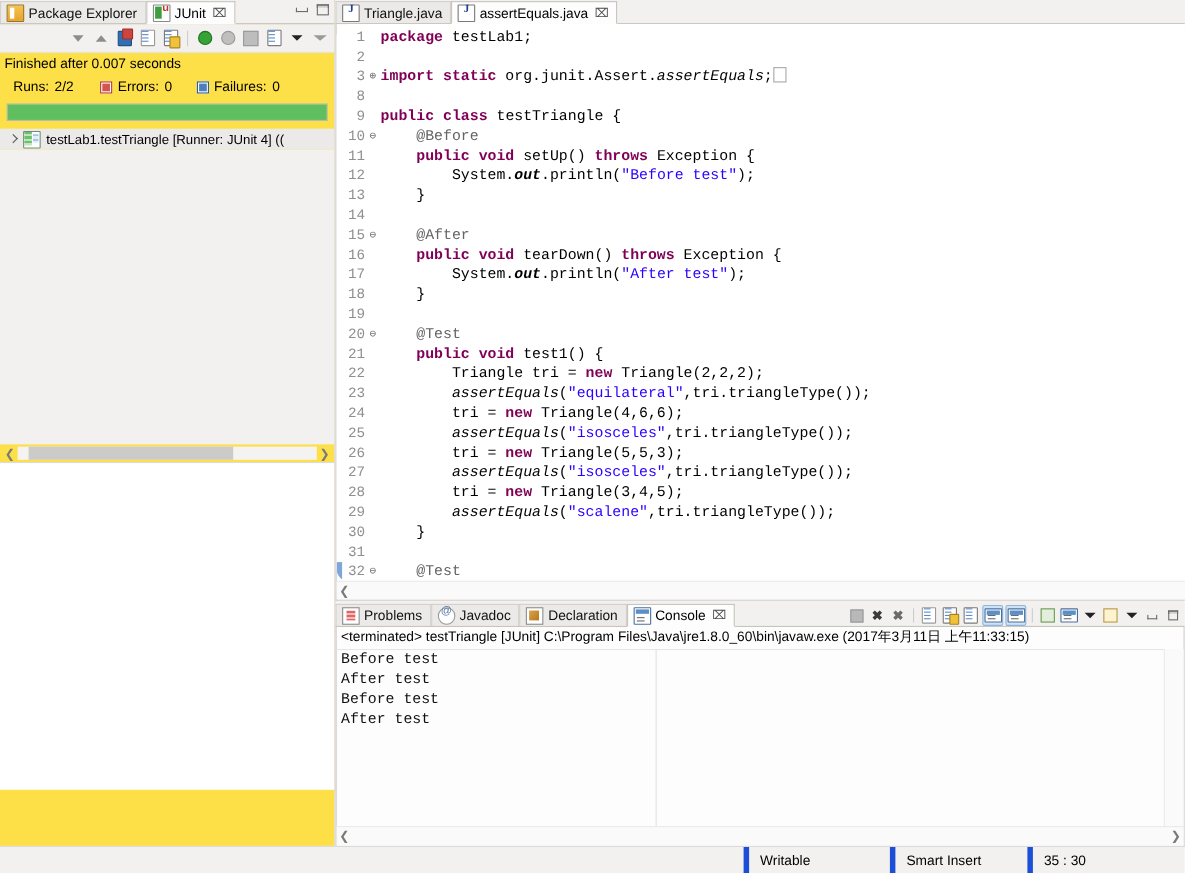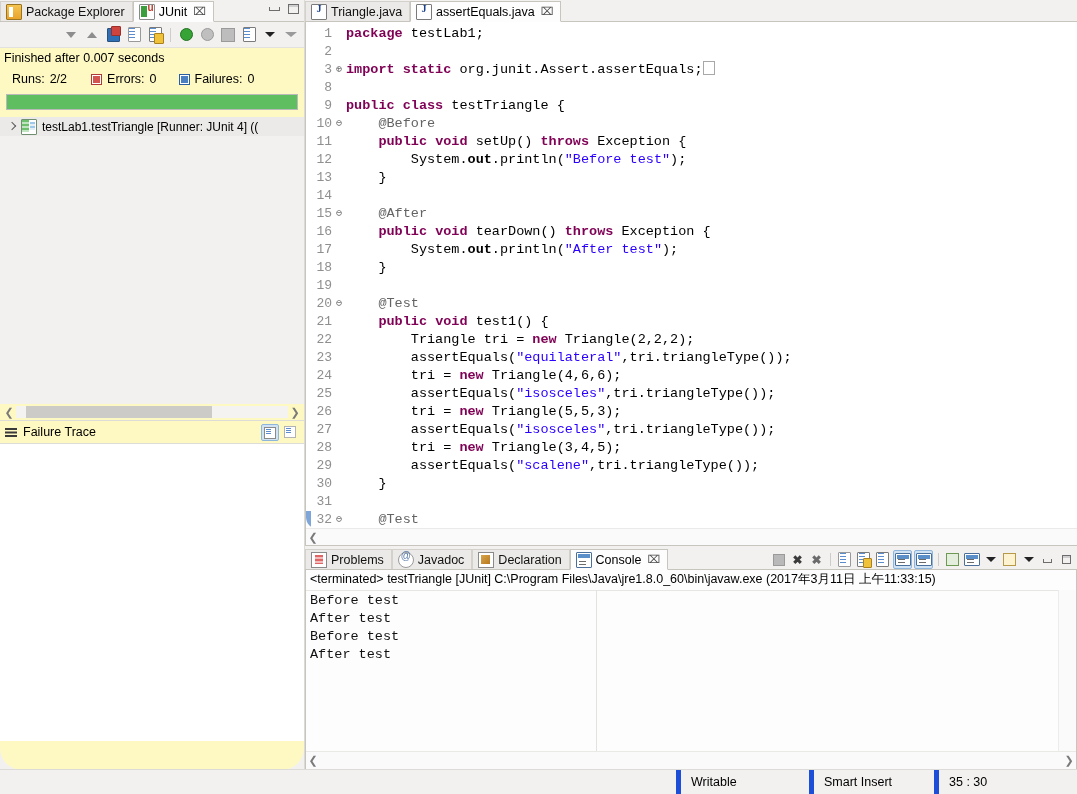--- a/index.html
+++ b/index.html
@@ -45,21 +45,21 @@
      font-size:10px;color:#5a7aa8;}
   .ic-decl{background:#fff;border:1px solid #8a8a8a;}
   .ic-decl:after{content:"";position:absolute;left:2px;top:2px;width:9px;height:9px;
      background:linear-gradient(135deg,#d8a44a,#b8781f);}
   .ic-console{background:#fff;border:1px solid #4b6f9b;border-radius:1px;}
   .ic-console:before{content:"";position:absolute;left:1px;top:1px;right:1px;height:4px;background:#5b8fc9;}
   .ic-console:after{content:"";position:absolute;left:2px;bottom:2px;width:7px;height:1px;background:#6b6b6b;
      box-shadow:0 -3px 0 #6b6b6b;}
 
   
-  .leftpane{position:absolute;left:0;top:0;width:304px;height:770px;background:#fef9c3;box-sizing:border-box;border-radius:22px;}
+  .leftpane{position:absolute;left:0;top:0;width:304px;height:770px;background:#fde047;box-sizing:border-box;}
   .left-tabs{position:relative;}
   .left-winbtns{position:absolute;right:4px;top:3px;display:flex;gap:6px;align-items:center;}
   .wbtn{width:13px;height:12px;position:relative;}
   .wbtn.min:after{content:"";position:absolute;left:1px;right:1px;top:4px;height:3px;
      border:1px solid #6d6d6d;border-top:none;}
   .wbtn.max:after{content:"";position:absolute;left:1px;right:1px;top:1px;bottom:1px;
      border:1px solid #6d6d6d;}
   .wbtn.max:before{content:"";position:absolute;left:1px;right:1px;top:1px;height:3px;background:#cfcfcf;
      border:1px solid #6d6d6d;border-bottom:none;box-sizing:border-box;}
 
@@ -135,21 +135,21 @@
      font-family:"Liberation Mono","DejaVu Sans Mono",monospace;font-size:13.5px;line-height:18px;
      white-space:pre;}
   .cl{display:block;height:18px;position:relative;}
   .ln{display:inline-block;width:26px;text-align:right;color:#8f8f8f;
       font-family:"Liberation Mono",monospace;font-size:13px;}
   .fold{display:inline-block;width:14px;text-align:center;color:#6f6f6f;font-size:10px;position:relative;top:-1px;}
   .mark{position:absolute;left:0;top:0;width:5px;height:18px;background:#7ea6d8;}
   .kw{color:#7f0055;font-weight:bold;}
   .str{color:#2a00ff;}
   .ann{color:#646464;}
-  .sfld{color:#000;}
+  .sfld{font-style:italic;color:#000;}
   .sfld.b{font-weight:bold;}
   .txt{color:#000;}
   .foldbox{display:inline-block;width:10px;height:12px;border:1px solid #a8a8a8;background:#fff;
      vertical-align:-2px;margin-left:1px;}
 
   .vscroll{position:absolute;right:0;top:0;width:18px;bottom:16px;background:#fafafa;border-left:1px solid #e6e4e1;}
   .vs-arrow{height:16px;display:flex;align-items:center;justify-content:center;color:#6a6a6a;font-size:9px;}
   .vs-thumb{position:absolute;left:3px;right:3px;background:#c9c7c4;}
   .ed-hscroll{position:absolute;left:0;right:18px;bottom:0;height:16px;display:flex;align-items:center;
      background:#fafafa;border-top:1px solid #eceae8;}
@@ -298,32 +298,20 @@
     </div>
 
     <div class="hscroll">
       <span class="hs-arrow">❮</span>
       <span class="hs-track">
         <span class="hs-thumb"></span>
       </span>
       <span class="hs-arrow">❯</span>
     </div>
 
-    <div class="ft-header">
-      <span class="ft-lines"></span>
-      <span>Failure Trace</span>
-      <span class="ft-btns">
-        <span class="ftb on">
-            <span class="mini"></span>
-          </span>
-        <span class="ftb">
-            <span class="mini" style="border-color:#b3b3b3"></span>
-          </span>
-      </span>
-    </div>
     <div class="ft-body"></div>
   </div>
 
   <div class="vsplit-main"></div>
 
   <div class="editor">
     <div class="tabstrip">
       <div class="tab inactive">
         <span class="ic ic-java"></span>
         <span>Triangle.java</span>

